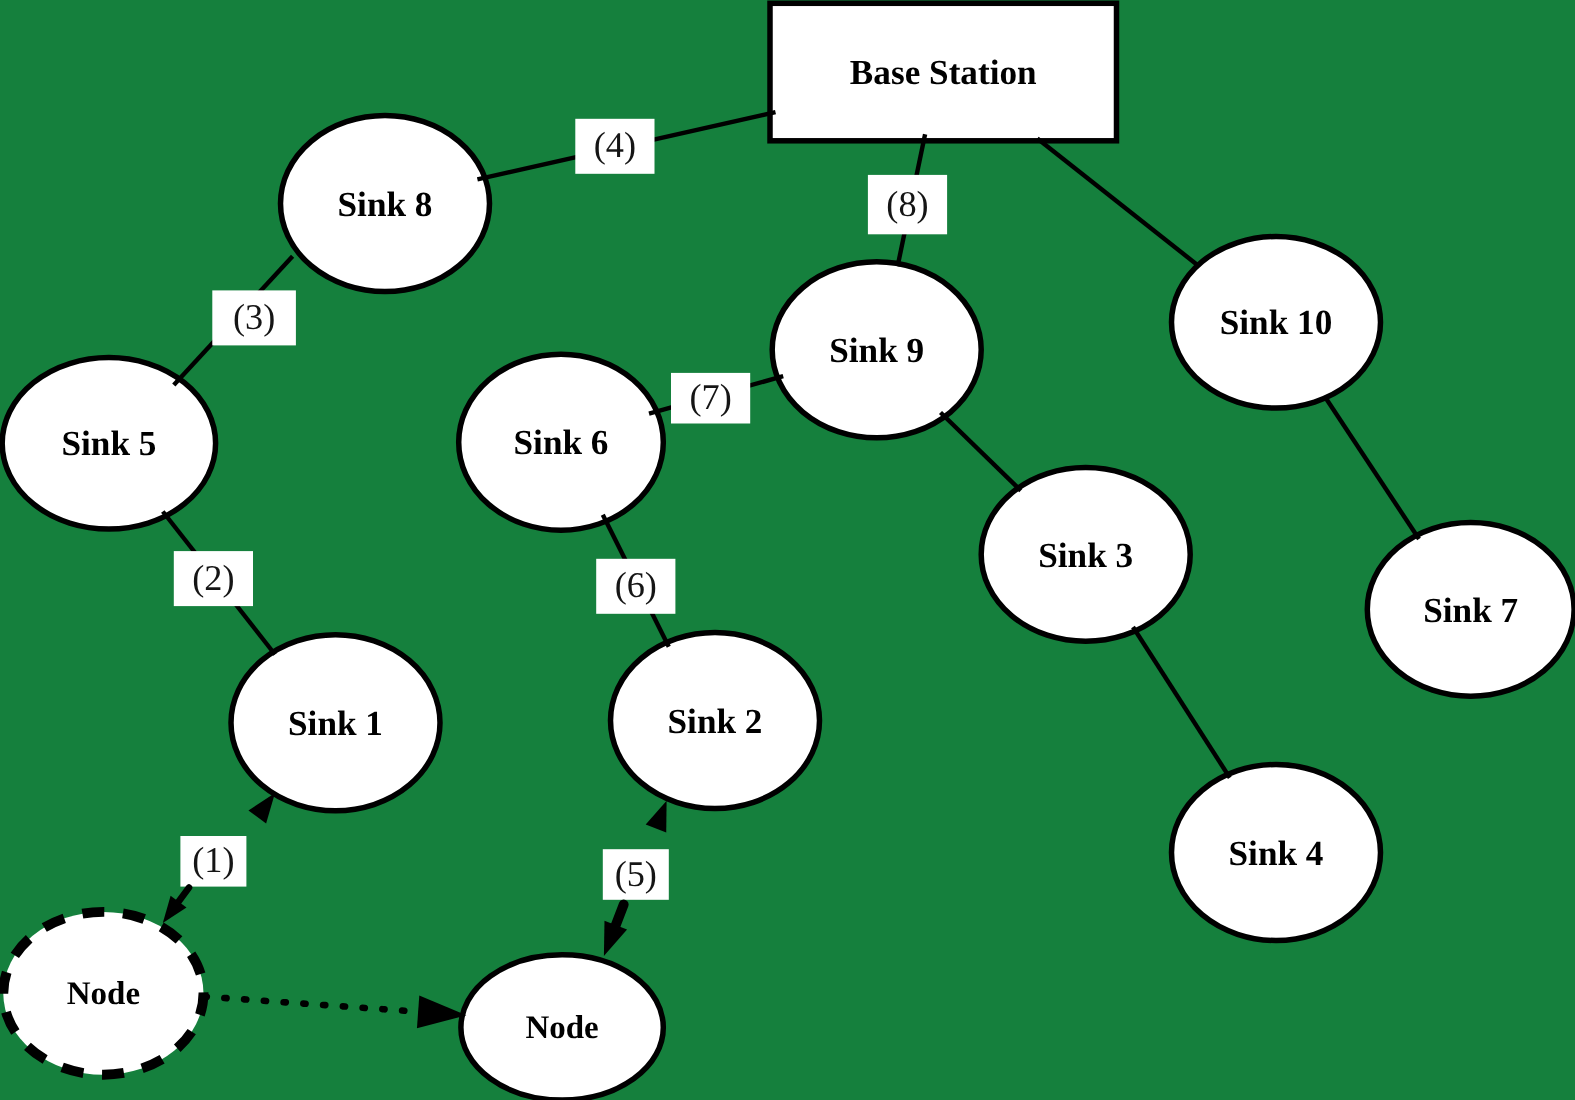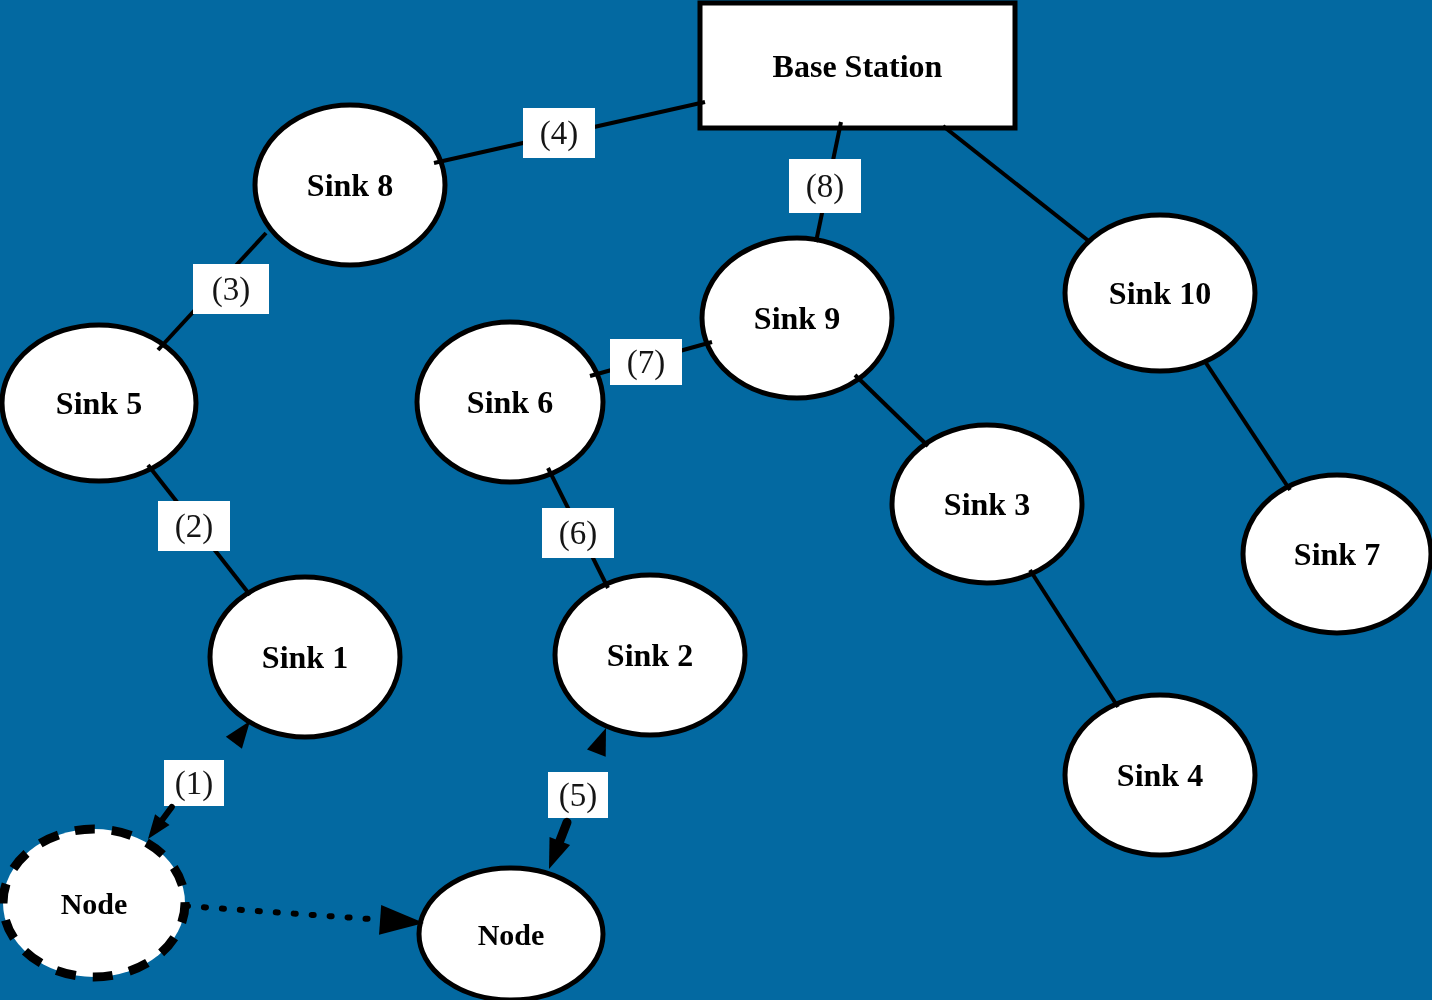--- a/index.html
+++ b/index.html
@@ -1,19 +1,19 @@
 <!DOCTYPE html>
 <html><head>
 <meta charset="utf-8">
 <style>
   html, body { margin: 0; padding: 0; background: #ffffff; }
   #stage {
     position: relative;
     width: 1432px; height: 1000px;
-    background: #0369a1;
+    background: #15803d;
     font-family: "Liberation Serif", "DejaVu Serif", serif;
     overflow: hidden;
   }
   svg text { font-family: "Liberation Serif", "DejaVu Serif", serif; }
   .node-label { font-weight: bold; font-size: 32px; fill: #000000; }
   .node-label-small { font-weight: bold; font-size: 30px; fill: #000000; }
   .edge-label { font-weight: normal; font-size: 33px; fill: #151515; }
 </style>
 </head>
 <body>

